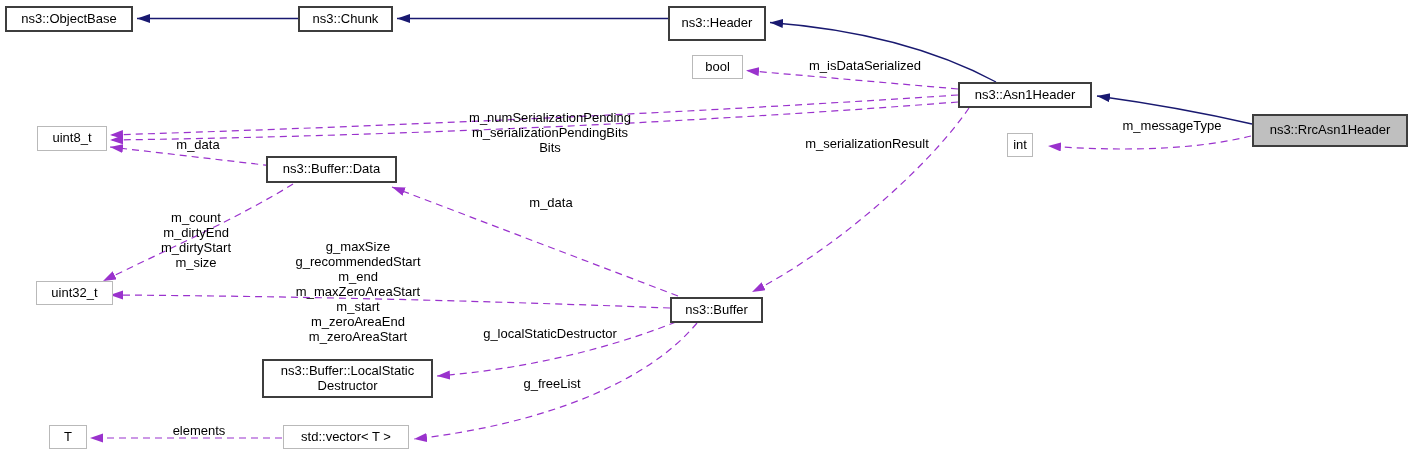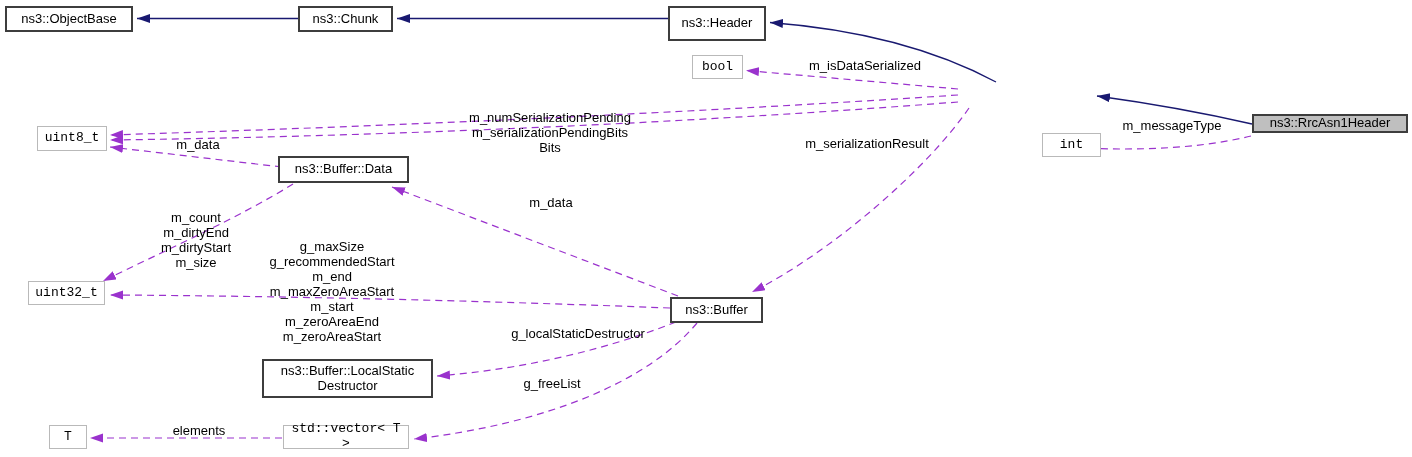--- a/index.html
+++ b/index.html
@@ -21,21 +21,21 @@
   .edge-inh{stroke:var(--inheritance);fill:none;stroke-width:1.3px;}
   .edge-use{stroke:var(--usage);fill:none;stroke-width:1.2px;stroke-dasharray:7 5;}
   #head-inh polygon{fill:var(--inheritance);}
   #head-use polygon{fill:var(--usage);}
   .node{
     position:absolute;z-index:2;box-sizing:border-box;background:#fff;
     border:2px solid var(--class-border);display:flex;flex-direction:column;
     align-items:center;justify-content:center;text-align:center;line-height:1.15;
     cursor:pointer;
   }
-  .node.plain{border:1px solid var(--plain-border);cursor:default;font-family:Liberation Mono, monospace;}
+  .node.plain{border:1px solid var(--plain-border);cursor:default;}
   .node.current{background:var(--current-fill);cursor:default;}
   .elabel{
     position:absolute;z-index:2;text-align:center;white-space:nowrap;line-height:14px;
   }
   .elabel.block{line-height:15px;white-space:normal;margin-top:44px;}
   .elabel .ln{white-space:nowrap;}
 </style>
 </head>
 <body>
 
@@ -67,25 +67,26 @@
     <path class="edge-use" d="M 1251,136 C 1190,151 1115,151 1048,146" marker-end="url(#head-use)"></path>
     <path class="edge-use" d="M 676,322 C 600,352 516,370 437,376" marker-end="url(#head-use)"></path>
     <path class="edge-use" d="M 697,323 C 648,382 545,424 414,439" marker-end="url(#head-use)"></path>
     <path class="edge-use" d="M 282,438 L 90,438" marker-end="url(#head-use)"></path>
   </svg>
 
   <div class="node" style="left:5px;top:6px;width:128px;height:26px">ns3::ObjectBase</div>
   <div class="node" style="left:298px;top:6px;width:95px;height:26px">ns3::Chunk</div>
   <div class="node" style="left:668px;top:6px;width:98px;height:35px">ns3::Header</div>
   <div class="node plain" style="left:692px;top:55px;width:51px;height:24px">bool</div>
-  <div class="node current" style="left:1252px;top:114px;width:156px;height:19px">ns3::RrcAsn1Header</div>
-  <div class="node plain" style="left:1042px;top:133px;width:59px;height:24px">int</div>
+  <div class="node" style="left:958px;top:82px;width:134px;height:26px">ns3::Asn1Header</div>
+  <div class="node current" style="left:1252px;top:114px;width:156px;height:33px">ns3::RrcAsn1Header</div>
+  <div class="node plain" style="left:1007px;top:133px;width:26px;height:24px">int</div>
   <div class="node plain" style="left:37px;top:126px;width:70px;height:25px">uint8_t</div>
-  <div class="node" style="left:278px;top:156px;width:131px;height:27px">ns3::Buffer::Data</div>
-  <div class="node plain" style="left:28px;top:281px;width:77px;height:24px">uint32_t</div>
+  <div class="node" style="left:266px;top:156px;width:131px;height:27px">ns3::Buffer::Data</div>
+  <div class="node plain" style="left:36px;top:281px;width:77px;height:24px">uint32_t</div>
   <div class="node" style="left:670px;top:297px;width:93px;height:26px">ns3::Buffer</div>
   <div class="node" style="left:262px;top:359px;width:171px;height:39px">
     <div>ns3::Buffer::LocalStatic</div>
     <div>Destructor</div>
   </div>
   <div class="node plain" style="left:283px;top:425px;width:126px;height:24px">std::vector&lt; T &gt;</div>
   <div class="node plain" style="left:49px;top:425px;width:38px;height:24px">T</div>
 
   <div class="elabel" style="left:799px;top:59px;width:132px">m_isDataSerialized</div>
 
@@ -97,35 +98,35 @@
 
   <div class="elabel" style="left:171px;top:138px;width:54px">m_data</div>
 
   <div class="elabel block" style="left:148px;top:166px;width:96px">
     <div class="ln">m_count</div>
     <div class="ln">m_dirtyEnd</div>
     <div class="ln">m_dirtyStart</div>
     <div class="ln">m_size</div>
   </div>
 
-  <div class="elabel block" style="left:257px;top:195px;width:150px">
+  <div class="elabel block" style="left:283px;top:195px;width:150px">
     <div class="ln">g_maxSize</div>
     <div class="ln">g_recommendedStart</div>
     <div class="ln">m_end</div>
     <div class="ln">m_maxZeroAreaStart</div>
     <div class="ln">m_start</div>
     <div class="ln">m_zeroAreaEnd</div>
     <div class="ln">m_zeroAreaStart</div>
   </div>
 
   <div class="elabel" style="left:793px;top:137px;width:148px">m_serializationResult</div>
 
   <div class="elabel" style="left:1114px;top:119px;width:116px">m_messageType</div>
 
   <div class="elabel" style="left:524px;top:196px;width:54px">m_data</div>
 
-  <div class="elabel" style="left:496px;top:327px;width:164px">g_localStaticDestructor</div>
+  <div class="elabel" style="left:468px;top:327px;width:164px">g_localStaticDestructor</div>
 
   <div class="elabel" style="left:514px;top:377px;width:76px">g_freeList</div>
 
   <div class="elabel" style="left:165px;top:424px;width:68px">elements</div>
 
 </div>
 
 </body></html>

